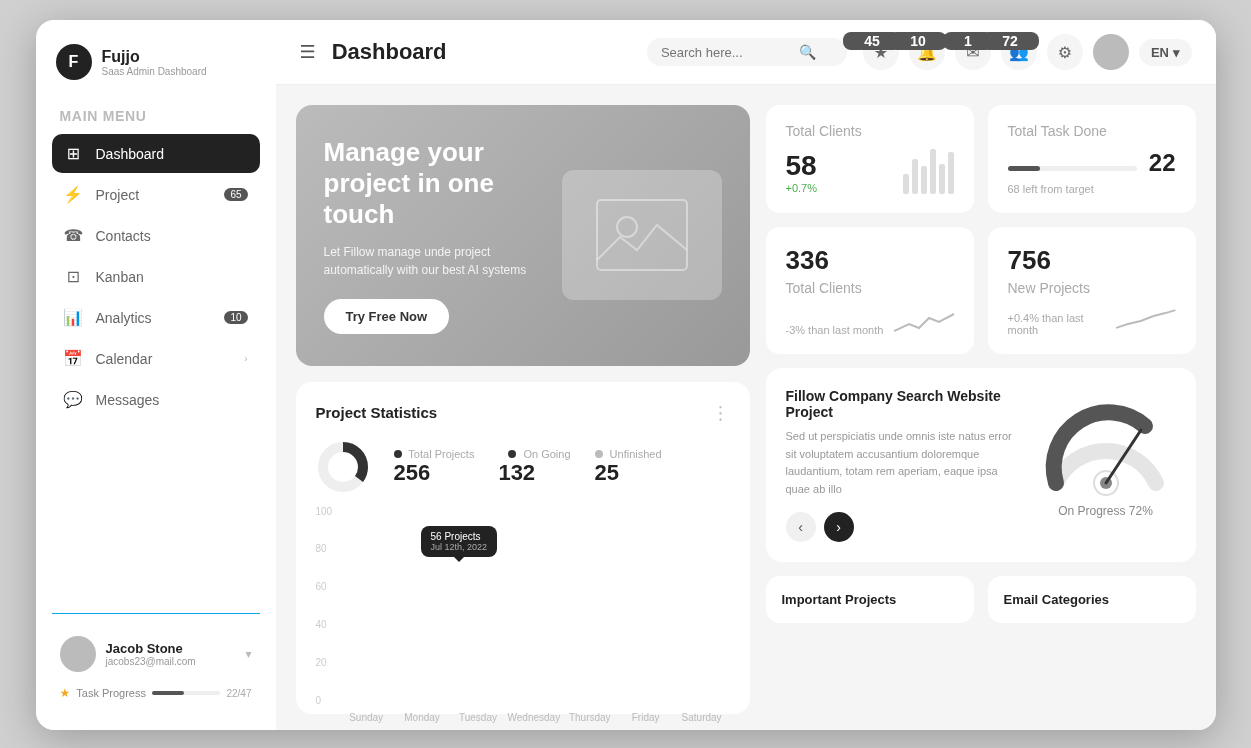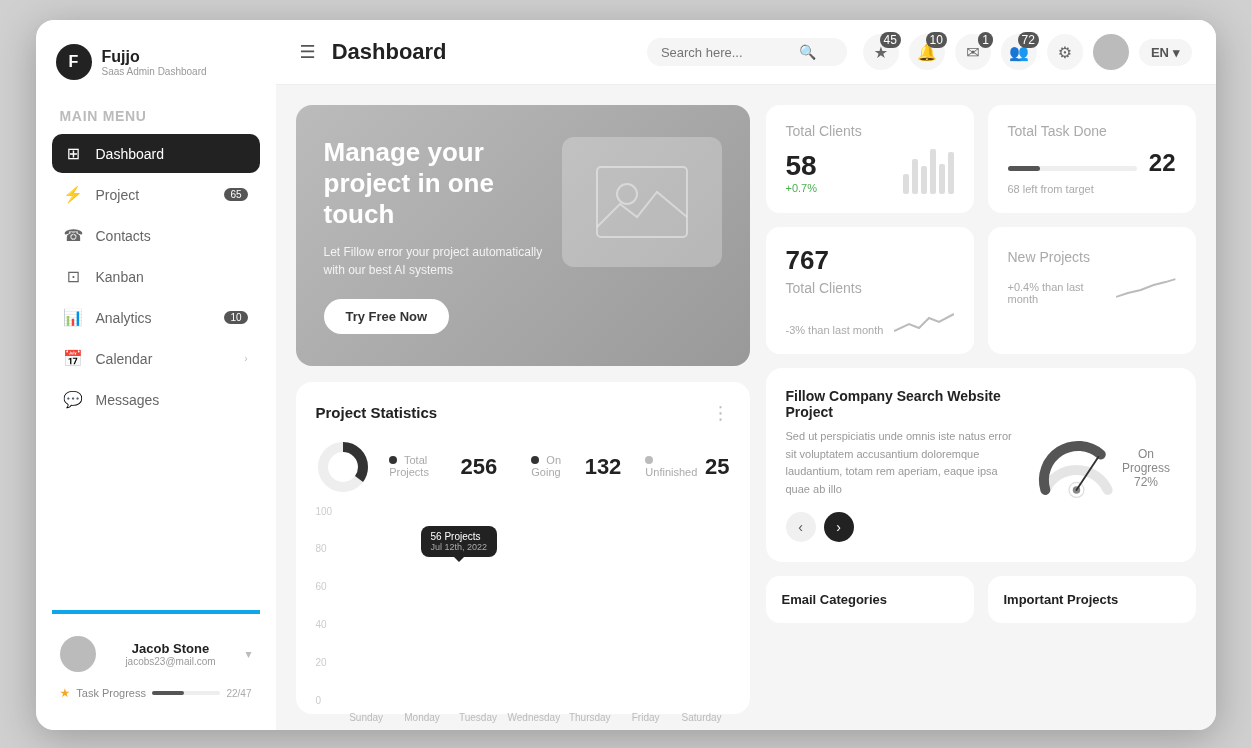--- a/index.html
+++ b/index.html
@@ -73,23 +73,22 @@
       background: #555;
       color: #fff;
       font-size: 10px;
       padding: 1px 6px;
       border-radius: 10px;
       margin-left: auto;
     }
     .nav-item .chevron { margin-left: auto; font-size: 10px; color: #bbb; }
     .sidebar-bottom {
       margin-top: auto;
-      border-top: 4px solid #0ea5e9;
+      border-top: 1px solid #0ea5e9;
       padding-top: 14px;
-      text-align: center;
     }
     .user-row {
       display: flex;
       align-items: center;
       gap: 10px;
       padding: 8px;
       border-radius: 10px;
       cursor: pointer;
     }
     .user-avatar {
@@ -152,24 +151,24 @@
       background: #f5f5f5;
       display: flex; align-items: center; justify-content: center;
       cursor: pointer;
       font-size: 16px; color: #666;
     }
     .icon-badge {
       position: absolute;
       top: -2px; right: -2px;
       background: #555;
       color: #fff;
-      font-size: 12px;
-      padding: 1px 4px;
+      font-size: 14px;
+      padding: 1px 21px;
       border-radius: 8px;
-      font-weight: 400;
+      font-weight: 700;
     }
     .avatar-circle { width: 36px; height: 36px; border-radius: 50%; background: #bbb; cursor: pointer; }
     .lang-btn {
       display: flex; align-items: center; gap: 4px;
       background: #f5f5f5; border-radius: 16px;
       padding: 6px 12px; cursor: pointer; font-size: 13px; color: #555; font-weight: 600;
     }
     
     .content {
       flex: 1;
@@ -181,21 +180,21 @@
       overflow: auto;
     }
     
     .hero-banner {
       grid-column: 1;
       grid-row: 1;
       background: linear-gradient(135deg, #bbb 0%, #999 100%);
       border-radius: 16px;
       padding: 32px 28px;
       display: flex;
-      align-items: flex-start;
+      align-items: center;
       justify-content: space-between;
       min-height: 220px;
       position: relative;
       overflow: hidden;
     }
     .hero-text { color: #fff; max-width: 55%; }
     .hero-title { font-size: 26px; font-weight: 800; line-height: 1.2; margin-bottom: 12px; }
     .hero-sub { font-size: 12px; line-height: 1.5; color: rgba(255,255,255,0.85); margin-bottom: 20px; }
     .hero-btn {
       background: #fff; color: #333;
@@ -245,21 +244,21 @@
     }
     .card-header { display: flex; align-items: center; margin-bottom: 16px; }
     .card-title { font-size: 15px; font-weight: 700; color: #222; flex: 1; }
     .tab-group { display: flex; background: #f5f5f5; border-radius: 16px; padding: 3px; gap: 2px; }
     .tab-btn { padding: 5px 12px; border-radius: 13px; font-size: 12px; cursor: pointer; color: #888; }
     .tab-btn.active { background: #222; color: #fff; }
     .more-btn { margin-left: 10px; color: #bbb; cursor: pointer; font-size: 18px; }
     .stats-summary { display: flex; align-items: center; gap: 24px; margin-bottom: 12px; }
     .donut-wrap { position: relative; width: 54px; height: 54px; }
     .donut-wrap svg { position: absolute; top: 0; left: 0; }
-    .stat-item { display: flex; flex-direction: row; }
+    .stat-item { display: flex; flex-direction: column; }
     .stat-dot { display: inline-block; width: 8px; height: 8px; border-radius: 50%; margin-right: 4px; }
     .stat-dot.dark { background: #333; }
     .stat-dot.gray { background: #bbb; }
     .stat-item-num { font-size: 22px; font-weight: 800; color: #222; }
     .bar-chart {
       display: flex;
       align-items: flex-end;
       gap: 8px;
       height: 200px;
       padding-top: 16px;
@@ -304,21 +303,21 @@
     .company-text { flex: 1; }
     .company-title { font-size: 14px; font-weight: 700; color: #222; margin-bottom: 8px; }
     .company-desc { font-size: 11px; color: #999; line-height: 1.6; margin-bottom: 14px; }
     .company-actions { display: flex; gap: 8px; }
     .action-btn {
       width: 30px; height: 30px; border-radius: 50%;
       background: #f0f0f0; display: flex; align-items: center; justify-content: center;
       cursor: pointer; font-size: 14px; color: #555;
     }
     .action-btn.primary { background: #222; color: #fff; }
-    .gauge-wrap { width: 140px; display: flex; align-items: center; }
+    .gauge-wrap { width: 140px; display: flex; flex-direction: column; align-items: center; }
     .gauge-label { font-size: 12px; color: #888; margin-top: 6px; text-align: center; }
     
     .bottom-right { grid-column: 2; grid-row: 3; display: flex; gap: 14px; }
     .bottom-card { flex: 1; background: #fff; border-radius: 14px; padding: 16px; }
     .bottom-card-title { font-size: 13px; font-weight: 700; color: #222; }
   </style>
 </head>
 <body>
 
 <div class="app-container">
@@ -423,21 +422,21 @@
           <span>▾</span>
         </div>
       </div>
     </div>
 
     <div class="content">
 
       <div class="hero-banner">
         <div class="hero-text">
           <div class="hero-title">Manage your project in one touch</div>
-          <div class="hero-sub">Let Fillow error your project automatically with our best AI systems</div>
+          <div class="hero-sub">Let Fillow manage unde project automatically with our best AI systems</div>
           <div class="hero-btn">Try Free Now</div>
         </div>
         <div class="hero-image">
           <svg width="100" height="80" viewBox="0 0 100 80">
             <rect x="5" y="5" width="90" height="70" rx="4" fill="none" stroke="rgba(255,255,255,0.7)" stroke-width="2"></rect>
             <circle cx="35" cy="32" r="10" fill="none" stroke="rgba(255,255,255,0.7)" stroke-width="2"></circle>
             <polyline points="5,65 28,42 45,55 65,30 95,55" fill="none" stroke="rgba(255,255,255,0.7)" stroke-width="2"></polyline>
           </svg>
         </div>
       </div>
@@ -469,30 +468,31 @@
                 <div class="stat-progress-fill" style="width:25%;"></div>
               </div>
               <div class="stat-number" style="font-size:24px;margin-left:12px;">22</div>
             </div>
             <div class="stat-sub">68 left from target</div>
           </div>
         </div>
 
         <div class="stats-row">
           <div class="stat-card">
-            <div class="stat-number" style="font-size:26px;">767</div>
+            <div class="stat-number" style="font-size:26px;">336</div>
             <div class="stat-card-title" style="margin-top:4px;">Total Clients</div>
             <div style="display:flex;justify-content:space-between;align-items:flex-end;">
               <div class="stat-sub">-3% than last month</div>
               <svg width="60" height="30" viewBox="0 0 60 30">
                 <polyline points="0,25 15,18 25,22 35,12 45,16 60,8" fill="none" stroke="#bbb" stroke-width="2"></polyline>
               </svg>
             </div>
           </div>
           <div class="stat-card">
+            <div class="stat-number" style="font-size:26px;">756</div>
             <div class="stat-card-title" style="margin-top:4px;">New Projects</div>
             <div style="display:flex;justify-content:space-between;align-items:flex-end;">
               <div class="stat-sub">+0.4% than last month</div>
               <svg width="60" height="30" viewBox="0 0 60 30">
                 <polyline points="0,22 12,18 25,15 38,10 50,7 60,4" fill="none" stroke="#bbb" stroke-width="2"></polyline>
               </svg>
             </div>
           </div>
         </div>
 
@@ -516,24 +516,24 @@
               <circle cx="65" cy="95" r="6" fill="#888"></circle>
 
               <line x1="65" y1="95" x2="100" y2="42" stroke="#333" stroke-width="3" stroke-linecap="round"></line>
             </svg>
             <div class="gauge-label">On Progress 72%</div>
           </div>
         </div>
 
         <div class="bottom-right">
           <div class="bottom-card">
+            <div class="bottom-card-title">Important Projects</div>
+          </div>
+          <div class="bottom-card">
             <div class="bottom-card-title">Email Categories</div>
-          </div>
-          <div class="bottom-card">
-            <div class="bottom-card-title">Important Projects</div>
           </div>
         </div>
       </div>
 
       <div class="project-stats-card">
         <div class="card-header">
           <span class="card-title">Project Statistics</span>
           <span class="more-btn">⋮</span>
         </div>
 

